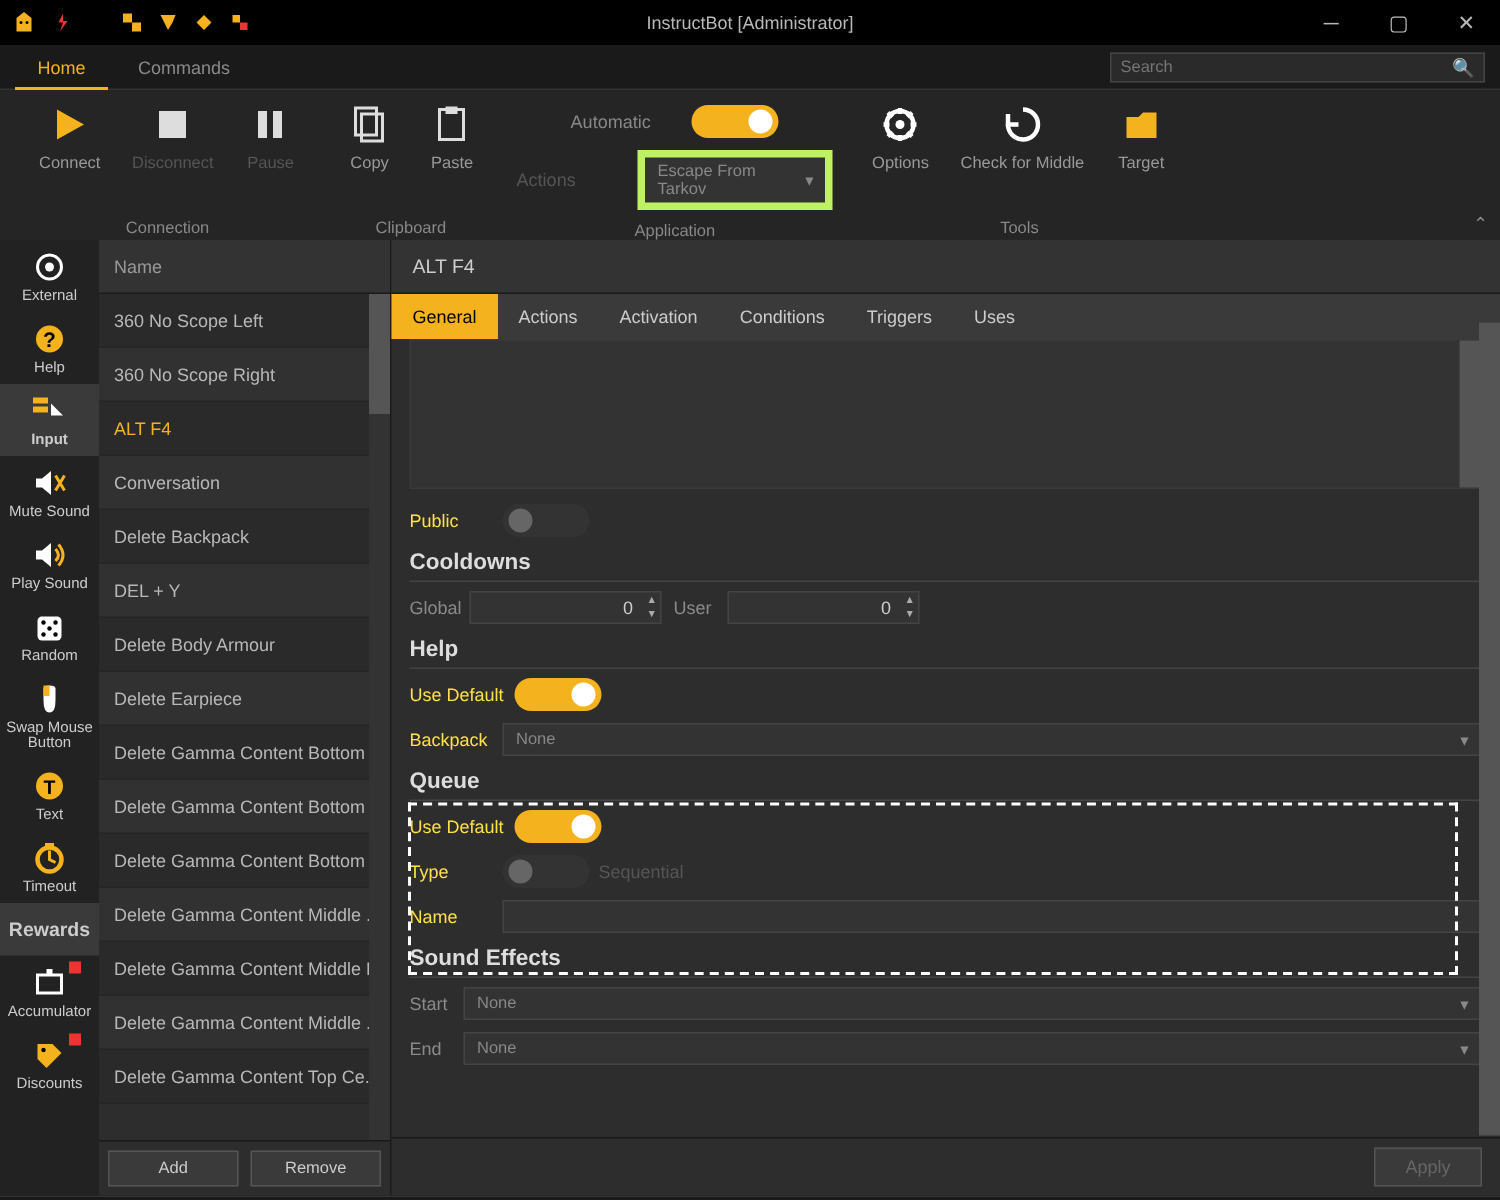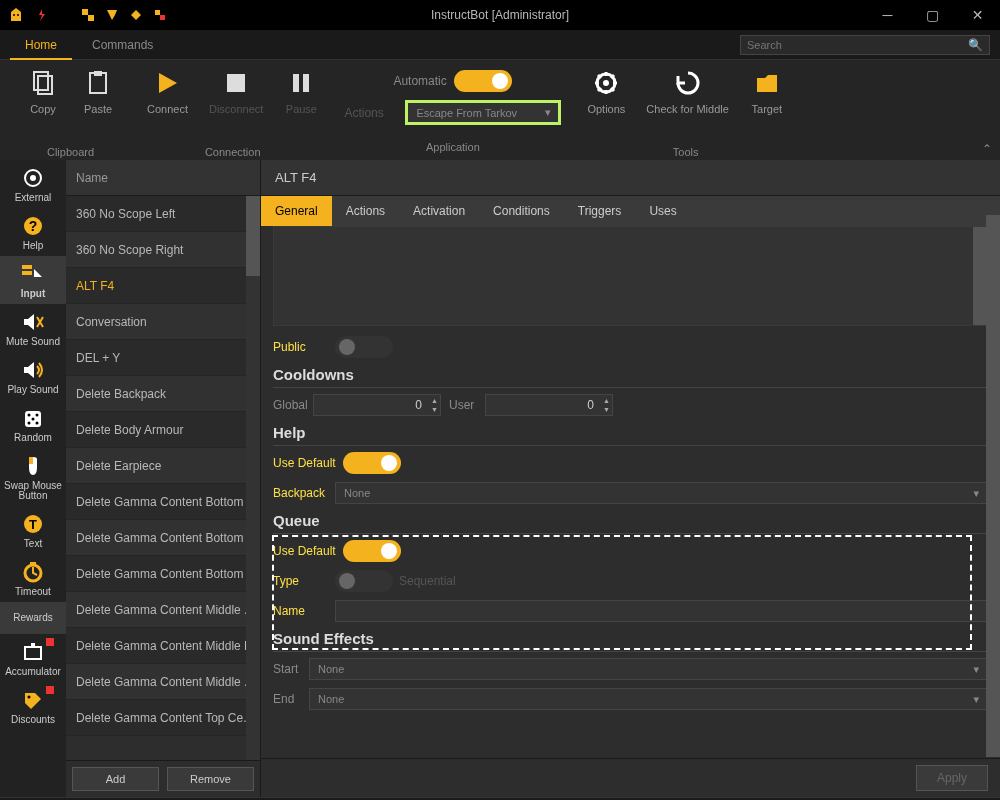--- a/index.html
+++ b/index.html
@@ -18,28 +18,28 @@
 .searchbox input{background:transparent;border:none;color:#888;flex:1;font-size:11px;outline:none}
 .ribbon{height:100px;background:#252525;display:flex;padding:5px 10px 0;position:relative}
 .ribbon-group{display:flex;flex-direction:column;align-items:center;padding:0 8px;position:relative}
 .ribbon-row{display:flex;gap:5px}
 .ribbon-btn{display:flex;flex-direction:column;align-items:center;gap:4px;padding:2px 8px;min-width:50px}
 .ribbon-icon{width:32px;height:32px;display:flex;align-items:center;justify-content:center}
 .ribbon-label{font-size:11px;color:#999;text-align:center;line-height:1.1}
 .ribbon-label.disabled{color:#555}
 .group-title{font-size:11px;color:#888;margin-top:auto;padding-bottom:2px}
 .app-group{padding:5px 10px}
-.app-row{display:flex;align-items:center;gap:1px;margin-bottom:8px;font-size:12px}
+.app-row{display:flex;align-items:center;gap:21px;margin-bottom:8px;font-size:12px}
 .app-label{color:#888;min-width:60px}
 .app-label.disabled{color:#555}
 .toggle{width:58px;height:22px;border-radius:11px;background:#f4b21e;position:relative}
 .toggle.off{background:#333}
 .toggle::after{content:"";position:absolute;width:16px;height:16px;border-radius:50%;background:#fff;top:3px;right:4px}
 .toggle.off::after{left:4px;right:auto;background:#666}
-.dropdown{background:#333;border:3px solid #bef264;color:#888;padding:3px 8px;font-size:11px;width:156px;display:flex;justify-content:space-between;align-items:center}
+.dropdown{background:#333;border:5px solid #bef264;color:#888;padding:3px 8px;font-size:11px;width:130px;display:flex;justify-content:space-between;align-items:center}
 .ribbon-collapse{position:absolute;right:8px;bottom:4px;color:#888;font-size:12px}
 .main{display:flex;height:637px}
 .sidebar{width:66px;background:#222;display:flex;flex-direction:column;overflow:hidden}
 .side-item{display:flex;flex-direction:column;align-items:center;padding:5px 2px;gap:2px;position:relative}
 .side-item.active{background:#3a3a3a}
 .side-icon{width:32px;height:26px;display:flex;align-items:center;justify-content:center}
 .side-label{font-size:10px;color:#ccc;text-align:center;line-height:1}
 .side-item.active .side-label{font-weight:bold}
 .red-dot{width:8px;height:8px;background:#e33;position:absolute;top:4px;right:12px}
 .listcol{width:195px;background:#2d2d2d;display:flex;flex-direction:column;border-right:1px solid #1a1a1a}
@@ -132,69 +132,69 @@
     <input placeholder="Search" style="">
     <span>🔍</span>
   </div>
 </div>
 
 <div class="ribbon">
   <div class="ribbon-group">
     <div class="ribbon-row">
       <div class="ribbon-btn">
         <div class="ribbon-icon">
+            <svg width="28" height="28" viewBox="0 0 28 28">
+              <path d="M6 4 L24 14 L6 24 Z" fill="#f4b21e"></path>
+            </svg>
+          </div>
+        <div class="ribbon-label">Connect</div>
+      </div>
+      <div class="ribbon-btn">
+        <div class="ribbon-icon">
+            <svg width="26" height="26">
+              <rect x="4" y="4" width="18" height="18" fill="#ddd"></rect>
+            </svg>
+          </div>
+        <div class="ribbon-label disabled">Disconnect</div>
+      </div>
+      <div class="ribbon-btn">
+        <div class="ribbon-icon">
+            <svg width="26" height="26">
+              <rect x="5" y="4" width="6" height="18" fill="#ddd"></rect>
+              <rect x="15" y="4" width="6" height="18" fill="#ddd"></rect>
+            </svg>
+          </div>
+        <div class="ribbon-label disabled">Pause</div>
+      </div>
+    </div>
+    <div class="group-title">Connection</div>
+  </div>
+
+  <div class="ribbon-group">
+    <div class="ribbon-row">
+      <div class="ribbon-btn">
+        <div class="ribbon-icon">
             <svg width="26" height="26">
               <rect x="4" y="2" width="14" height="18" fill="none" stroke="#ddd" stroke-width="2"></rect>
               <rect x="8" y="6" width="14" height="18" fill="none" stroke="#ddd" stroke-width="2"></rect>
             </svg>
           </div>
         <div class="ribbon-label">Copy</div>
       </div>
       <div class="ribbon-btn">
         <div class="ribbon-icon">
             <svg width="26" height="26">
               <rect x="5" y="3" width="16" height="20" fill="none" stroke="#ddd" stroke-width="2"></rect>
               <rect x="9" y="1" width="8" height="5" fill="#ddd"></rect>
             </svg>
           </div>
         <div class="ribbon-label">Paste</div>
       </div>
     </div>
     <div class="group-title">Clipboard</div>
-  </div>
-
-  <div class="ribbon-group">
-    <div class="ribbon-row">
-      <div class="ribbon-btn">
-        <div class="ribbon-icon">
-            <svg width="28" height="28" viewBox="0 0 28 28">
-              <path d="M6 4 L24 14 L6 24 Z" fill="#f4b21e"></path>
-            </svg>
-          </div>
-        <div class="ribbon-label">Connect</div>
-      </div>
-      <div class="ribbon-btn">
-        <div class="ribbon-icon">
-            <svg width="26" height="26">
-              <rect x="4" y="4" width="18" height="18" fill="#ddd"></rect>
-            </svg>
-          </div>
-        <div class="ribbon-label disabled">Disconnect</div>
-      </div>
-      <div class="ribbon-btn">
-        <div class="ribbon-icon">
-            <svg width="26" height="26">
-              <rect x="5" y="4" width="6" height="18" fill="#ddd"></rect>
-              <rect x="15" y="4" width="6" height="18" fill="#ddd"></rect>
-            </svg>
-          </div>
-        <div class="ribbon-label disabled">Pause</div>
-      </div>
-    </div>
-    <div class="group-title">Connection</div>
   </div>
 
   <div class="ribbon-group app-group">
     <div class="app-row">
       <span class="app-label">Automatic</span>
       <div class="toggle"></div>
     </div>
     <div class="app-row">
       <span class="app-label disabled">Actions</span>
       <div class="dropdown">
@@ -323,21 +323,21 @@
         <div class="side-icon">
           <svg width="24" height="22">
             <circle cx="12" cy="12" r="8" fill="none" stroke="#f4b21e" stroke-width="3"></circle>
             <path d="M12 6 L12 12 L16 14" stroke="#f4b21e" stroke-width="2" fill="none"></path>
             <rect x="9" y="1" width="6" height="3" fill="#f4b21e"></rect>
           </svg>
         </div>
         <div class="side-label">Timeout</div>
       </div>
     <div class="side-item active">
-        <div class="side-label" style="font-size:10px;font-weight:normal;padding:6px 0">Rewards</div>
+        <div class="side-label" style="font-size:13px;font-weight:bold;padding:6px 0">Rewards</div>
       </div>
     <div class="side-item">
         <div class="red-dot"></div>
         <div class="side-icon">
           <svg width="24" height="22">
             <rect x="4" y="6" width="16" height="12" fill="none" stroke="#fff" stroke-width="2"></rect>
             <rect x="10" y="2" width="4" height="4" fill="#fff"></rect>
           </svg>
         </div>
         <div class="side-label">Accumulator</div>
@@ -359,22 +359,22 @@
         <span>Name</span>
         <div class="vscroll" style="top:36px;height:16px">
           <div class="vscroll-thumb" style="height:16px"></div>
         </div>
       </div>
     <div class="list-scroll">
       <div class="list-item">360 No Scope Left</div>
       <div class="list-item">360 No Scope Right</div>
       <div class="list-item selected">ALT F4</div>
       <div class="list-item">Conversation</div>
+      <div class="list-item">Delete Backpack</div>
       <div class="list-item">DEL + Y</div>
-      <div class="list-item">Delete Backpack</div>
       <div class="list-item">Delete Body Armour</div>
       <div class="list-item">Delete Earpiece</div>
       <div class="list-item">Delete Gamma Content Bottom ...</div>
       <div class="list-item">Delete Gamma Content Bottom ...</div>
       <div class="list-item">Delete Gamma Content Bottom ...</div>
       <div class="list-item">Delete Gamma Content Middle ...</div>
       <div class="list-item">Delete Gamma Content Middle L...</div>
       <div class="list-item">Delete Gamma Content Middle ...</div>
       <div class="list-item">Delete Gamma Content Top Ce...</div>
       <div class="vscroll">

